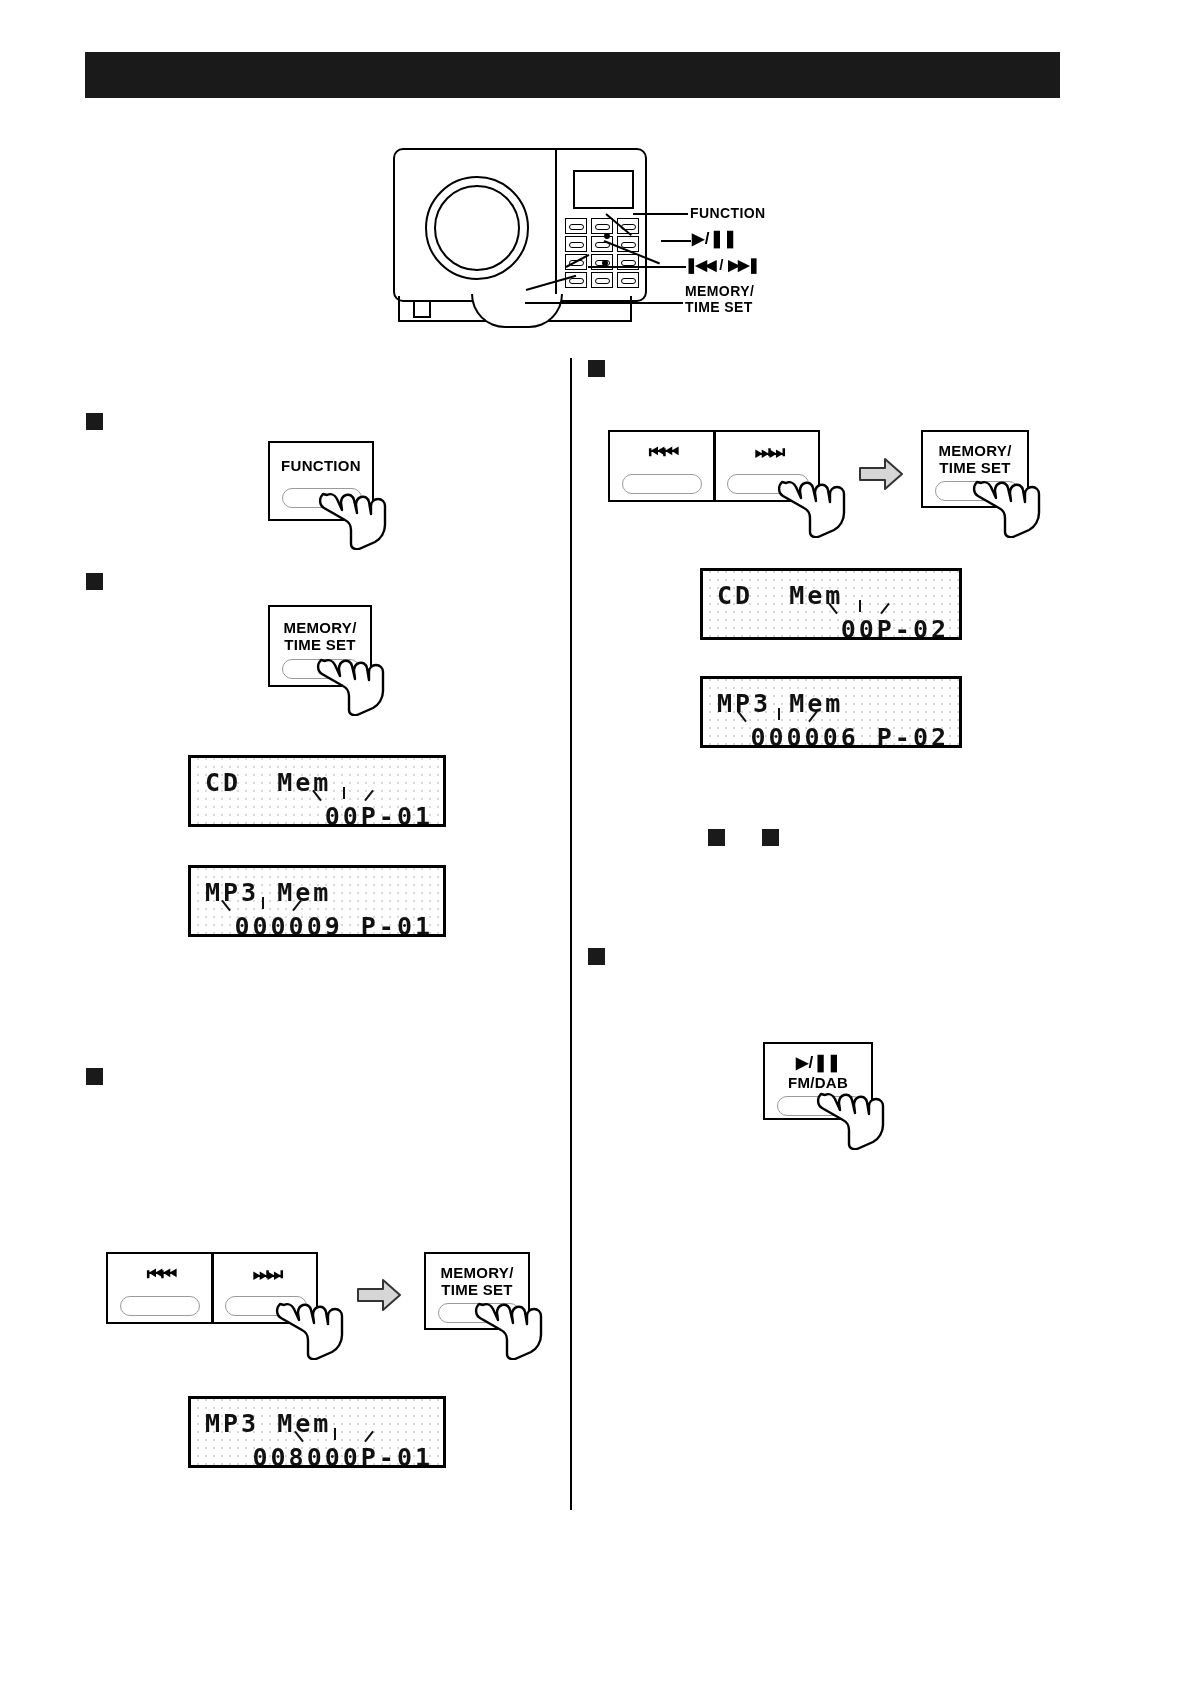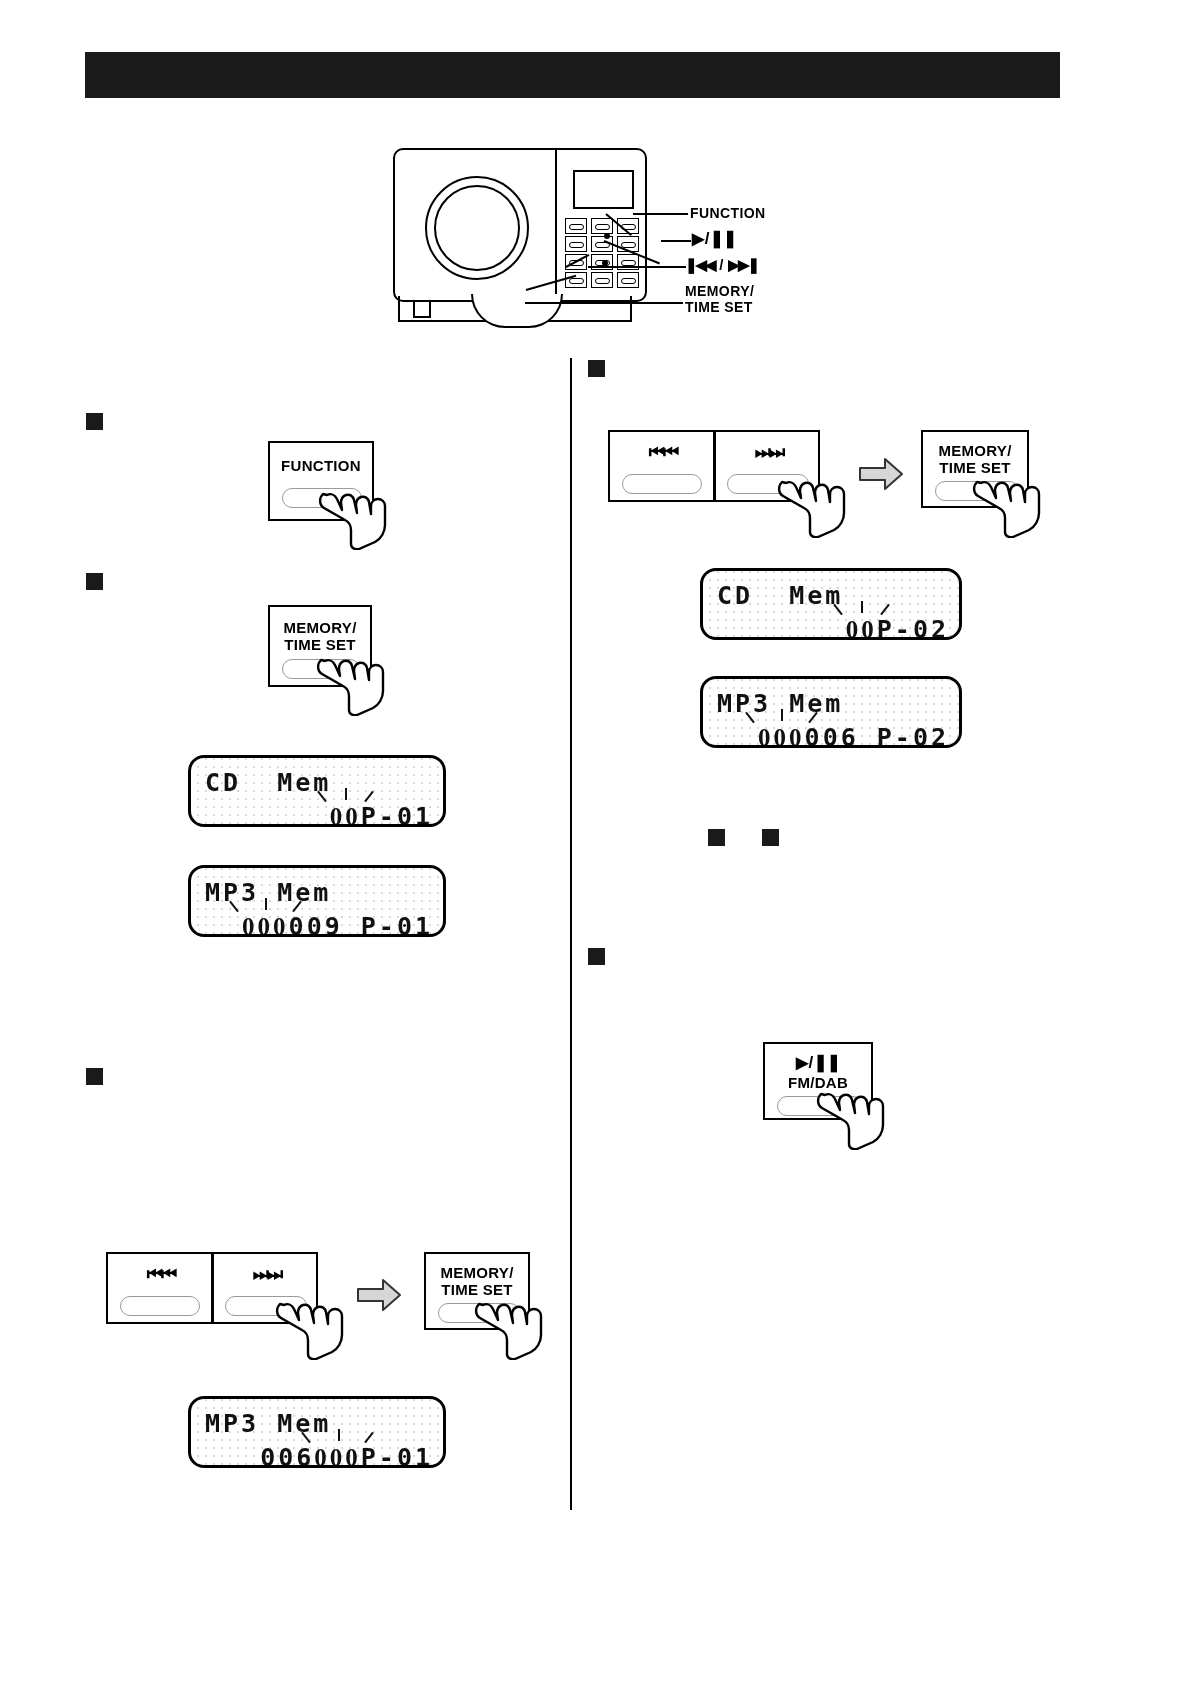--- a/index.html
+++ b/index.html
@@ -42,29 +42,29 @@
   .vline{position:absolute;width:2.5px;background:#000;}
 
   
   .hand{position:absolute;width:74px;height:78px;}
   .hand svg{display:block;}
 
   
   .garrow{position:absolute;width:46px;height:34px;}
 
   
-  .lcd{position:absolute;border:3px solid #000;border-radius:16px;background:#fff;box-sizing:border-box;overflow:hidden;}
+  .lcd{position:absolute;border:3px solid #000;border-radius:0;background:#fff;box-sizing:border-box;overflow:hidden;}
   .lcd .dots{position:absolute;left:0;top:0;right:0;bottom:0;
      background-image:radial-gradient(circle, #d9d9d9 1.1px, transparent 1.2px);
      background-size:8px 8px;background-position:3px 5px;}
   .lcd .row{position:absolute;left:14px;right:10px;font-family:"DejaVu Sans Mono",monospace;font-weight:bold;
      font-size:25px;letter-spacing:3px;white-space:pre;color:#111;}
   .lcd .r1{top:10px;}
   .lcd .r2{top:44px;text-align:right;}
-  .blink{position:relative;display:inline-block;font-family:Liberation Serif, serif;}
+  .blink{position:relative;display:inline-block;}
   .blink::before,.blink::after{content:"";position:absolute;top:-13px;width:2px;height:13px;background:#111;}
   .blink::before{left:-9px;transform:rotate(-38deg);}
   .blink::after{right:-9px;transform:rotate(38deg);}
   .blink>.tick{position:absolute;left:50%;top:-15px;width:2px;height:12px;background:#111;}
 </style>
 </head>
 <body>
 
 <div class="page">
 
@@ -214,21 +214,21 @@
   </div>
   <div class="hand" style="left:471px;top:1282px;">
     <svg viewBox="0 0 74 78" width="74" height="78">
       <path d="M8 22 C4 26 4 33 9 36 L30 48 C34 50 36 54 36 58 L36 72 C36 76 40 78 44 77 L60 70 C66 67 70 60 70 53 L70 34 C70 30 67 27 63 27 C59 27 56 30 56 34 L56 42 L54 30 C53 26 50 24 46 25 C43 26 41 29 41 33 L42 41 L39 28 C38 24 35 22 31 23 C28 24 26 27 26 31 L27 38 L22 27 C20 23 16 21 12 23 Z" fill="#fff" stroke="#000" stroke-width="2.4" stroke-linejoin="round"></path>
     </svg>
   </div>
 
   <div class="lcd" style="left:188px;top:1396px;width:258px;height:72px;">
     <div class="dots"></div>
     <div class="row r1">MP3 Mem</div>
-    <div class="row r2"><span>006</span><span class="blink">000<span class="tick"></span></span><span>P-01</span></div>
+    <div class="row r2"><span>008</span><span class="blink">000<span class="tick"></span></span><span>P-01</span></div>
   </div>
 
   <div class="bullet" style="left:588px;top:360px;"></div>
 
   <div class="btnpanel" style="left:608px;top:430px;width:212px;height:72px;">
     <div class="cap" style="left:0;width:106px;top:12px;font-size:18px;letter-spacing:-2px;">⏮⏮</div>
     <div class="cap" style="left:106px;width:106px;top:12px;font-size:18px;letter-spacing:-2px;">⏭⏭</div>
     <div class="vline" style="left:103px;top:0;height:68px;"></div>
     <div class="bar" style="left:12px;top:42px;width:78px;height:18px;"></div>
     <div class="bar" style="left:117px;top:42px;width:80px;height:18px;"></div>

